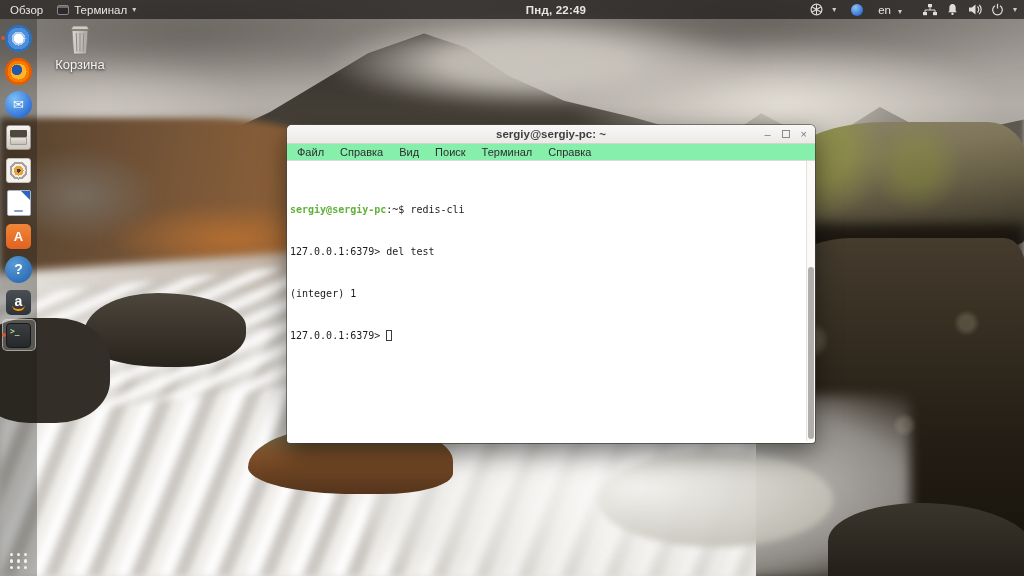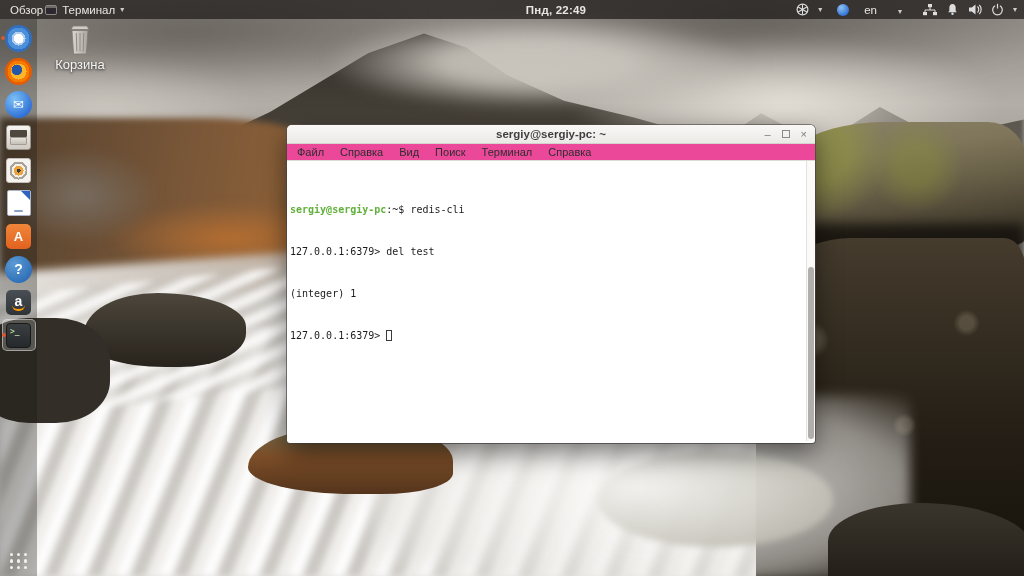--- a/index.html
+++ b/index.html
@@ -42,29 +42,29 @@
       radial-gradient(circle at 20% 30%, rgba(214,204,176,.22) 0 3%, rgba(0,0,0,0) 6%),
       radial-gradient(circle at 55% 55%, rgba(214,204,176,.18) 0 2.5%, rgba(0,0,0,0) 5%),
       radial-gradient(circle at 78% 25%, rgba(214,204,176,.2) 0 2%, rgba(0,0,0,0) 4%),
       linear-gradient(180deg,#453c2e 0%,#342c20 30%,#231d15 60%,#151109 100%);
       border-radius:35% 8% 0 0/25% 10% 0 0; }
 
   
   .topbar { position:absolute; left:0; top:0; width:1024px; height:19px; z-index:40;
             background:rgba(32,30,28,.74); color:#e8e6e3; display:flex; align-items:center;
             font-size:11.5px; }
-  .topbar .left { display:flex; align-items:center; gap:2px; padding-left:10px; }
+  .topbar .left { display:flex; align-items:center; gap:14px; padding-left:10px; }
   .appmenu { display:flex; align-items:center; gap:5px; }
   .mini-term { width:12px; height:10px; border-radius:2px; background:linear-gradient(#6e6a66 0 2.5px, #2b2830 2.5px); border:1px solid #8a8782; }
   .caret { font-size:8px; color:#cfccc8; line-height:1; }
   .clock { position:absolute; left:50%; top:0; height:19px; display:flex; align-items:center;
            transform:translateX(-50%); font-weight:bold; letter-spacing:.2px;margin-left:44px; }
   .topbar .right { margin-left:auto; display:flex; align-items:center; gap:9px; padding-right:7px; }
   .tb-icon { display:flex; align-items:center; }
-  .layout-ind { display:flex; align-items:flex-end; gap:21px; margin:0 6px; }
+  .layout-ind { display:flex; align-items:flex-end; gap:7px; margin:0 6px; }
   .blue-dot { width:12px; height:12px; border-radius:50%; background:radial-gradient(circle at 35% 30%, #8ec2f2, #2f6fd6 75%); }
 
   
   .dock { position:absolute; left:0; top:19px; bottom:0; width:37px; z-index:30;
           background:rgba(25,24,22,.32); display:flex; flex-direction:column; align-items:center;
           padding-top:5px; }
   .dock-item { position:relative; width:33px; height:28px; margin-bottom:5px;
                display:flex; align-items:center; justify-content:center; }
   .dock-item.focused { background:rgba(255,255,255,.22); border:1px solid rgba(225,225,225,.55); border-radius:5px; height:32px; width:34px; margin-top:-2px; }
   .run-dot { position:absolute; left:-1px; top:50%; transform:translateY(-50%);
@@ -97,21 +97,21 @@
 
   
   .window { position:absolute; left:287px; top:125px; width:528px; height:318px; z-index:20;
             border-radius:5px 5px 3px 3px; background:#fff;
             box-shadow:0 10px 26px rgba(0,0,0,.5), 0 0 0 1px rgba(90,86,80,.65); }
   .titlebar { height:19px; background:linear-gradient(#f9f8f7,#ecesg 90%); background:linear-gradient(#f9f8f7,#eceae7); border-bottom:1px solid #d6d2cd;
               border-radius:5px 5px 0 0; position:relative; display:flex; align-items:center; }
   .title { position:absolute; left:0; right:0; text-align:center; font-size:11.5px; font-weight:bold; color:#3f3f3f; }
   .win-controls { margin-left:auto; display:flex; align-items:center; gap:11px; padding-right:8px; z-index:1; color:#7a7a78; font-size:11px; }
   .btn-max-box { display:inline-block; width:8px; height:8px; border:1px solid #8a8a88; }
-  .menubar { height:17px; background:#ec4899; border-bottom:1px solid #dedad5; display:flex; align-items:center; padding-left:2px; font-size:11px; color:#2e2e2e; }
+  .menubar { height:17px; background:#86efac; border-bottom:1px solid #dedad5; display:flex; align-items:center; padding-left:2px; font-size:11px; color:#2e2e2e; }
   .menubar span { padding:1px 8px; }
   .term-body { position:relative; height:280px; background:#fff; border-radius:0 0 3px 3px;
                font-family:"DejaVu Sans Mono",monospace; font-size:10px; line-height:14px;
                color:#1c1c1c; padding:14px 12px 0 3px; white-space:pre; overflow:hidden; }
   .t-green { color:#62b13c; font-weight:bold; }
   .cursor { display:inline-block; width:6px; height:11px; border:1px solid #3a3a3a; vertical-align:-2px; }
   .term-scroll { position:absolute; right:0; top:0; bottom:0; width:9px; background:#fbfaf9; border-left:1px solid #e5e2de; border-radius:0 0 3px 0; }
   .term-thumb { position:absolute; right:1px; width:6px; top:38%; bottom:2px; background:#b1afab; border-radius:3px; }
 
   svg { display:block; }

